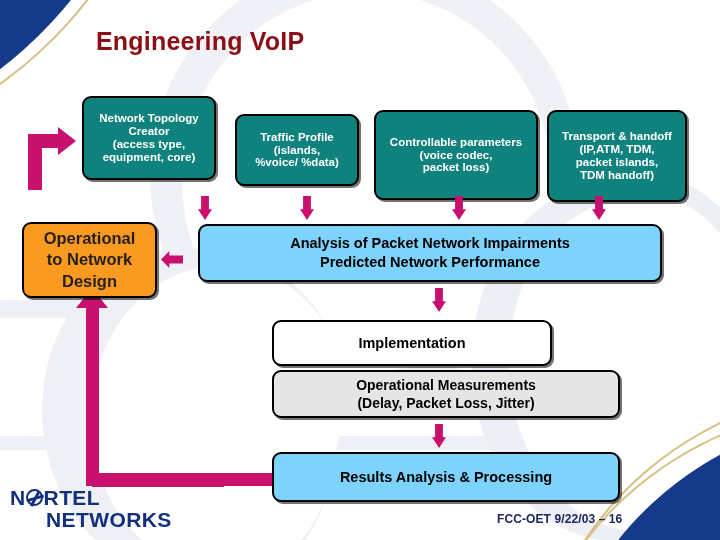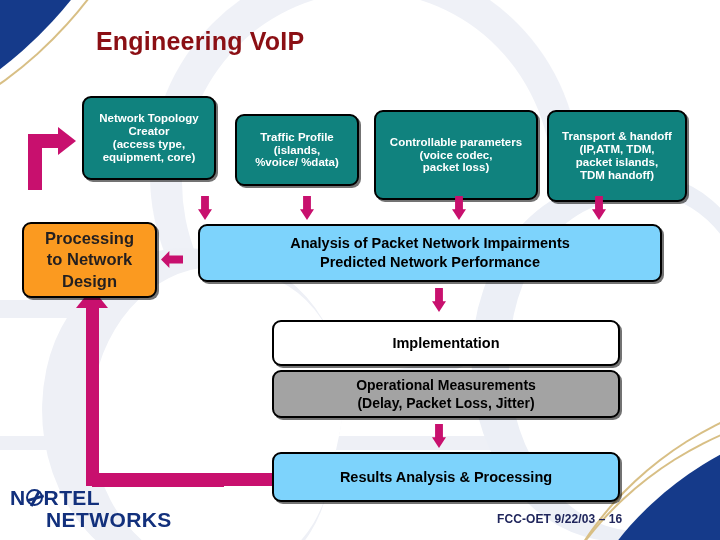--- a/index.html
+++ b/index.html
@@ -116,21 +116,21 @@
     display:flex;align-items:center;justify-content:center;
     text-align:center;
     line-height:1.13;
     box-shadow:2px 2px 0 rgba(0,0,0,.55);
   }
   .box span{display:block;padding:0 3px;}
   .teal{background:#10827e;color:#ffffff;font-weight:bold;font-size:11.5px;}
   .orange{background:#fb9a20;color:#231f20;font-weight:bold;font-size:16.5px;line-height:1.28;}
   .yellow{background:#7dd3fc;color:#000000;font-weight:bold;font-size:14.5px;line-height:1.3;}
   .white{background:#ffffff;color:#000000;font-weight:bold;font-size:14.5px;}
-  .green{background:#a3a3a3;color:#000000;font-weight:bold;font-size:14px;line-height:1.3;}
+  .green{background:#e5e5e5;color:#000000;font-weight:bold;font-size:14px;line-height:1.3;}
   .adown{
     position:absolute;
     width:14px;height:24px;
     background:#c8106e;
     clip-path:polygon(22% 0%, 78% 0%, 78% 55%, 100% 55%, 50% 100%, 0% 55%, 22% 55%);
     filter:drop-shadow(1.5px 1.5px 0 rgba(0,0,0,.6));
   }
   .aleft{
     position:absolute;
     width:22px;height:17px;
@@ -269,38 +269,38 @@
     </div>
   </div>
 
   <div class="adown" style="left:198px;top:196px;"></div>
   <div class="adown" style="left:300px;top:196px;"></div>
   <div class="adown" style="left:452px;top:196px;"></div>
   <div class="adown" style="left:592px;top:196px;"></div>
 
   <div class="box orange" style="left:22px;top:222px;width:135px;height:76px;">
     <div>
-      <span>Processing</span>
+      <span>Operational</span>
       <span>to Network</span>
       <span>Design</span>
     </div>
   </div>
 
   <div class="aleft" style="left:161px;top:251px;"></div>
 
   <div class="box yellow" style="left:198px;top:224px;width:464px;height:58px;">
     <div>
       <span>Analysis of Packet Network Impairments</span>
       <span>Predicted Network Performance</span>
     </div>
   </div>
 
   <div class="adown" style="left:432px;top:288px;"></div>
 
-  <div class="box white" style="left:272px;top:320px;width:348px;height:46px;">
+  <div class="box white" style="left:272px;top:320px;width:280px;height:46px;">
     <div>
       <span>Implementation</span>
     </div>
   </div>
 
   <div class="box green" style="left:272px;top:370px;width:348px;height:48px;">
     <div>
       <span>Operational Measurements</span>
       <span>(Delay, Packet Loss, Jitter)</span>
     </div>

